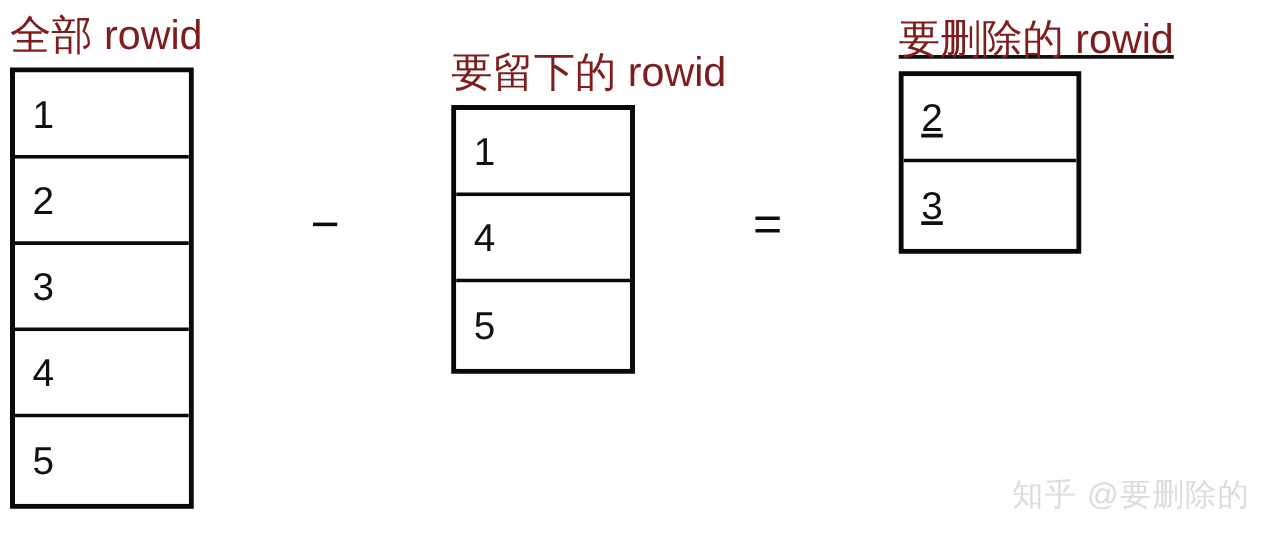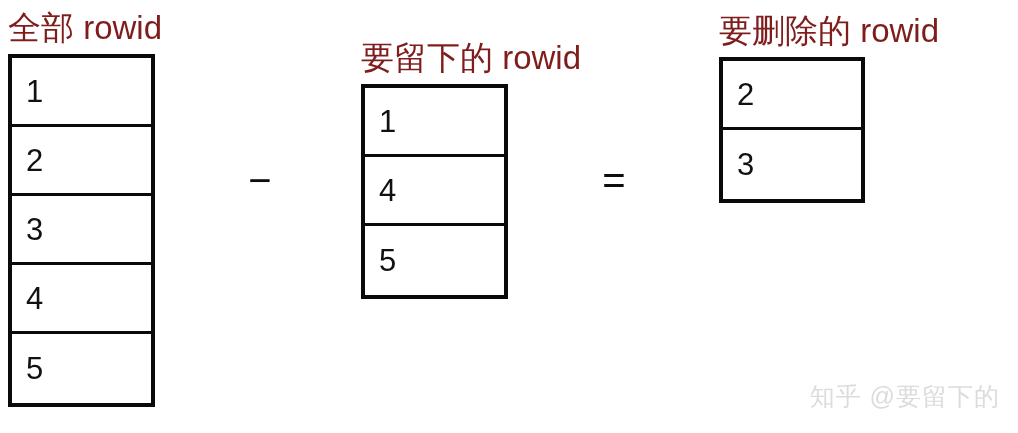--- a/index.html
+++ b/index.html
@@ -102,23 +102,23 @@
     <div class="group-label">要留下的 rowid</div>
     <div class="rowid-table" id="table-1" style="width: 147px;">
         <div class="rowid-cell" style="height: 69px;">1</div>
         <div class="rowid-cell" style="height: 69px;">4</div>
         <div class="rowid-cell" style="height: 69px;">5</div>
       </div>
   </div>
 
   <div class="operator" id="op-1" style="left: 592px; top: 160px; width: 44px;">=</div>
 
-  <div class="group" id="group-2" style="left: 719px; top: 11px;">
+  <div class="group" id="group-2" style="left: 719px; top: 11px; text-decoration: underline;">
     <div class="group-label">要删除的 rowid</div>
     <div class="rowid-table" id="table-2" style="width: 146px;">
         <div class="rowid-cell" style="height: 69px;">2</div>
         <div class="rowid-cell" style="height: 69px;">3</div>
       </div>
   </div>
 
-  <div class="watermark" style="color: rgb(220, 220, 220);">知乎 @要留下的</div>
+  <div class="watermark" style="color: rgb(220, 220, 220);">知乎 @要删除的</div>
 
 </div>
 
 </body></html>

